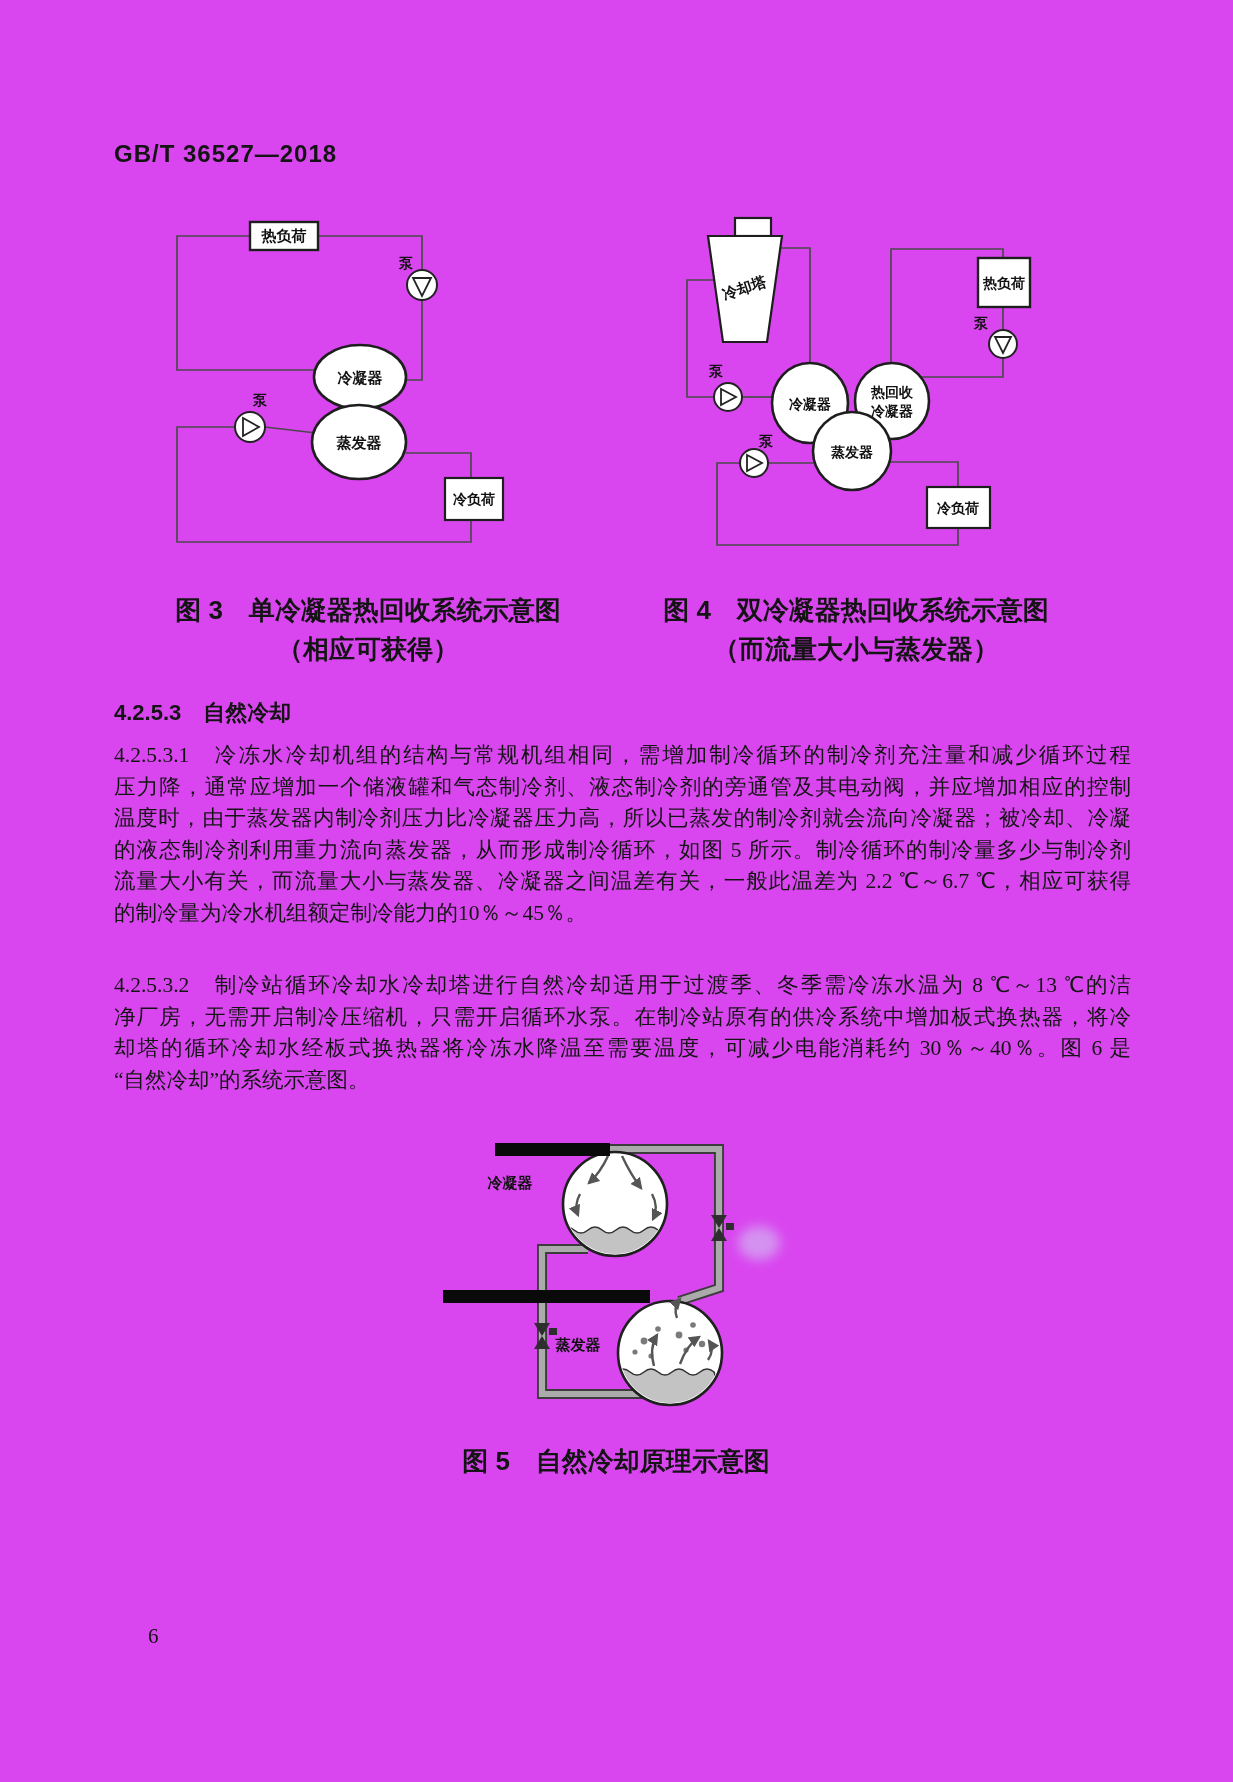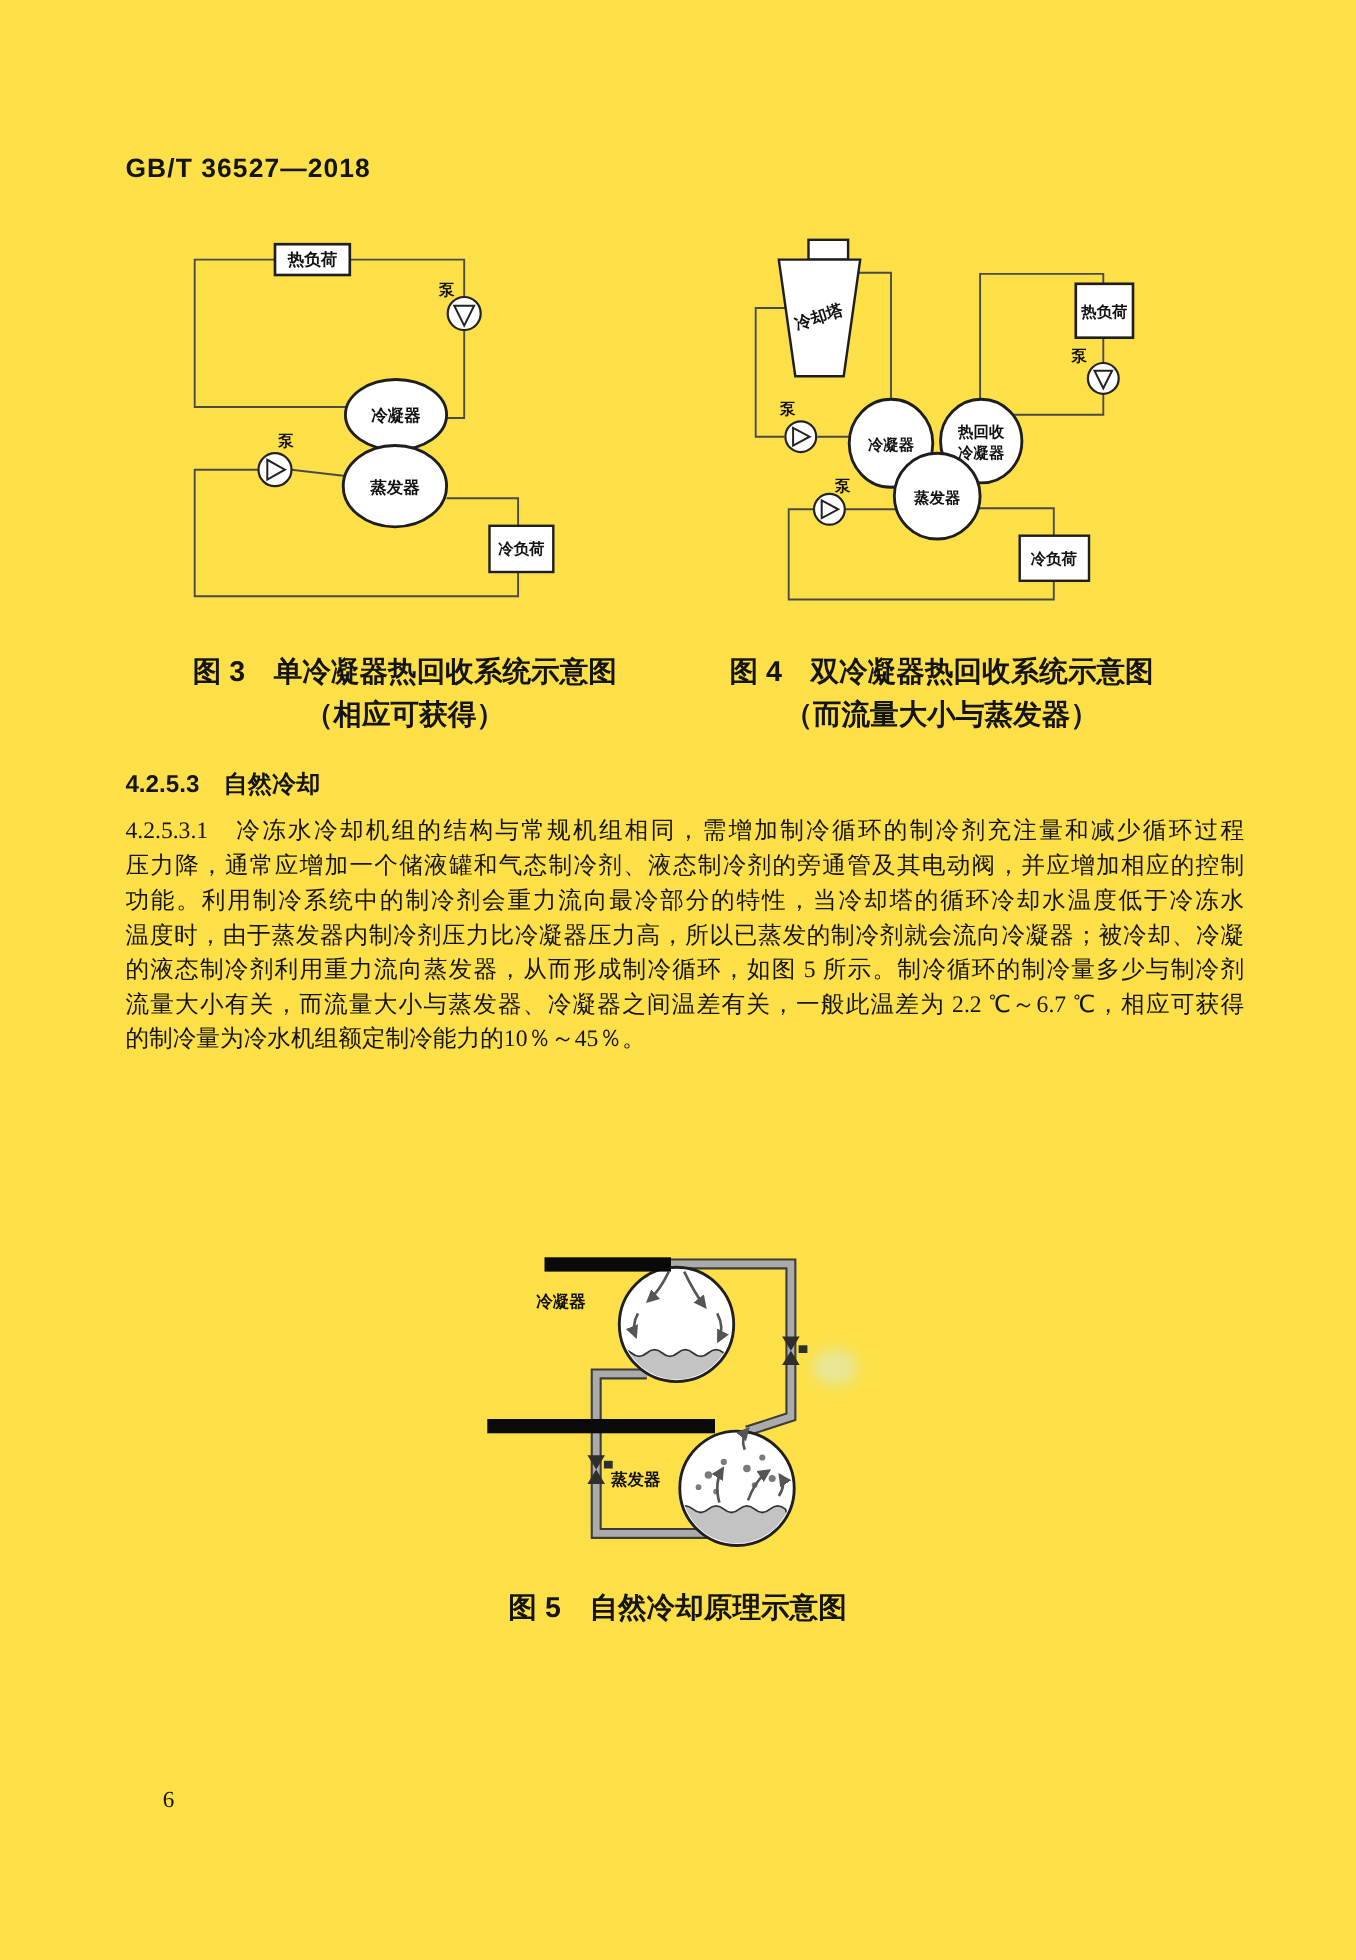--- a/index.html
+++ b/index.html
@@ -1,16 +1,16 @@
 <!DOCTYPE html>
 <html><head>
 <meta charset="utf-8">
 <style>
   html,body{margin:0;padding:0;background:#e8e8e8;}
-  #page{position:relative;width:1233px;height:1782px;background:#fde047;margin:0 auto;
+  #page{position:relative;width:1233px;height:1782px;background:#d946ef;margin:0 auto;
         font-family:"Liberation Serif", serif;color:#141414;overflow:hidden;
         border-right:1px solid #d8d8d8;border-bottom:1px solid #d8d8d8;}
   .abs{position:absolute;}
   .hdr{font-family:"Liberation Sans", sans-serif;font-weight:bold;font-size:24px;letter-spacing:1px;}
   .sechead{font-family:"Liberation Sans", sans-serif;font-weight:bold;font-size:22px;}
   .cap{font-family:Liberation Sans, sans-serif;font-weight:bold;font-size:26px;text-align:center;}
   .bodytxt{width:1017px;font-size:21.5px;line-height:31.5px;}
   .jline{text-align:justify;text-align-last:justify;font-family:Liberation Serif, serif;}
   .jlast{text-align:left;text-align-last:left;}
   .pgnum{font-size:21px;}
@@ -104,27 +104,32 @@
   <div class="abs cap" style="left:150px;top:593px;width:436px;">图 3　单冷凝器热回收系统示意图</div>
   <div class="abs cap" style="left:150px;top:632px;width:436px;">（相应可获得）</div>
   <div class="abs cap" style="left:638px;top:593px;width:436px;">图 4　双冷凝器热回收系统示意图</div>
   <div class="abs cap" style="left:638px;top:632px;width:436px;">（而流量大小与蒸发器）</div>
 
   <div class="abs sechead" style="left:114px;top:698px;text-align:right;">4.2.5.3　自然冷却</div>
 
   <div class="abs bodytxt" style="left:114px;top:740px;">
     <div class="jline">4.2.5.3.1　冷冻水冷却机组的结构与常规机组相同，需增加制冷循环的制冷剂充注量和减少循环过程</div>
     <div class="jline">压力降，通常应增加一个储液罐和气态制冷剂、液态制冷剂的旁通管及其电动阀，并应增加相应的控制</div>
-    <div class="jline">功能。利用制冷系统中的制冷剂会重力流向最冷部分的特性，当冷却塔的循环冷却水温度低于冷冻水</div>
     <div class="jline">温度时，由于蒸发器内制冷剂压力比冷凝器压力高，所以已蒸发的制冷剂就会流向冷凝器；被冷却、冷凝</div>
     <div class="jline">的液态制冷剂利用重力流向蒸发器，从而形成制冷循环，如图 5 所示。制冷循环的制冷量多少与制冷剂</div>
     <div class="jline">流量大小有关，而流量大小与蒸发器、冷凝器之间温差有关，一般此温差为 2.2 ℃～6.7 ℃，相应可获得</div>
     <div class="jlast">的制冷量为冷水机组额定制冷能力的10％～45％。</div>
   </div>
 
+  <div class="abs bodytxt" style="left:114px;top:970px;">
+    <div class="jline">4.2.5.3.2　制冷站循环冷却水冷却塔进行自然冷却适用于过渡季、冬季需冷冻水温为 8 ℃～13 ℃的洁</div>
+    <div class="jline">净厂房，无需开启制冷压缩机，只需开启循环水泵。在制冷站原有的供冷系统中增加板式换热器，将冷</div>
+    <div class="jline">却塔的循环冷却水经板式换热器将冷冻水降温至需要温度，可减少电能消耗约 30％～40％。图 6 是</div>
+    <div class="jlast">“自然冷却”的系统示意图。</div>
+  </div>
 
   <svg class="abs" style="left:430px;top:1138px;" width="310" height="310" viewBox="0 0 310 310">
     <defs>
       <clipPath id="clipCond">
           <circle cx="185" cy="66" r="50"></circle>
         </clipPath>
       <clipPath id="clipEvap">
           <circle cx="240" cy="215" r="50"></circle>
         </clipPath>
       <marker id="ah" viewBox="0 0 10 10" refX="8" refY="5" markerWidth="5" markerHeight="5" orient="auto-start-reverse">

